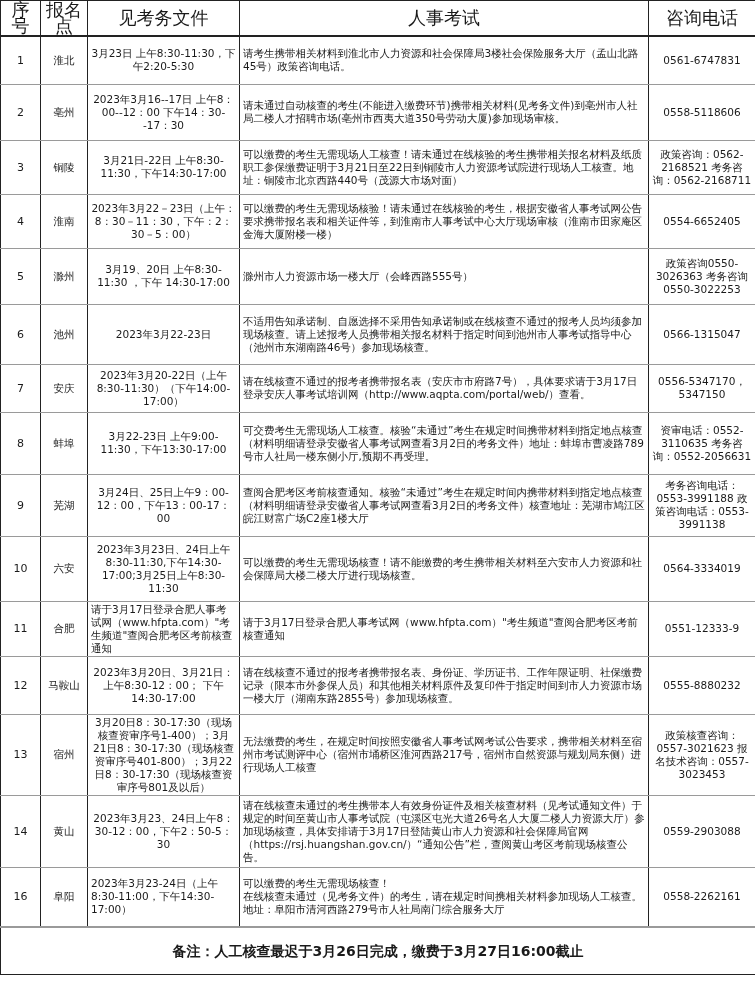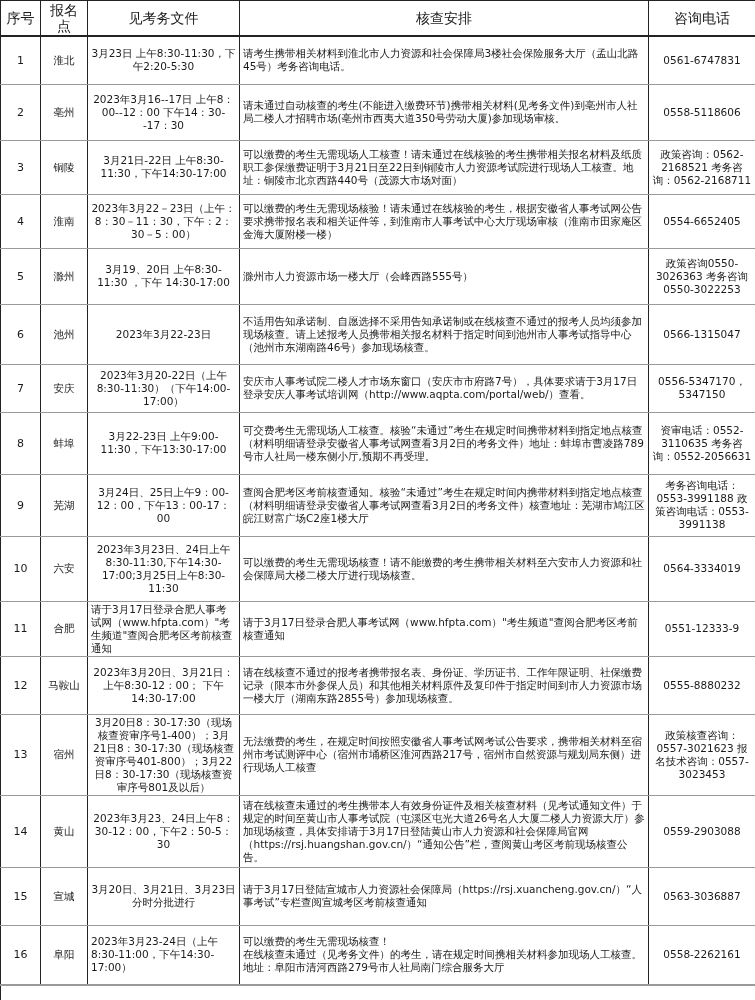--- a/index.html
+++ b/index.html
@@ -1,19 +1,19 @@
 <!DOCTYPE html>
 <html><head>
 <meta charset="utf-8">
 <style>
   html, body { margin: 0; padding: 0; background: #ffffff; }
   body { width: 755px; height: 1000px; overflow: hidden; font-family: "DejaVu Sans", "Liberation Sans", sans-serif; color: #1a1a1a; }
   table { border-collapse: collapse; width: 755px; table-layout: fixed; }
   td, th { border: 1px solid #222; font-size: 10.5px; line-height: 13px; padding: 1px 3px; vertical-align: middle; font-weight: normal; }
-  th { font-size: 14px; height: 28px; line-height: 16px; border-bottom: 2px solid #222; }
+  th { font-size: 18px; height: 28px; line-height: 16px; border-bottom: 2px solid #222; }
   .c { text-align: center; }
   .l { text-align: left; }
   .no { font-size: 11px; }
   tr.row td { border-top-color: #9a9a9a; border-bottom-color: #9a9a9a; }
   tr.row td { border-left-color: #222; border-right-color: #222; }
   .note td { height: 44px; font-size: 14px; font-weight: bold; text-align: center; border-top: 2px solid #9a9a9a; }
 </style>
 </head>
 <body>
 
@@ -23,30 +23,30 @@
     <col style="width:47px">
     <col style="width:152px">
     <col style="width:409px">
     <col style="width:107px">
   </colgroup>
   <thead>
     <tr>
       <th class="c">序号</th>
       <th class="c">报名点</th>
       <th class="c">见考务文件</th>
-      <th class="c">核查安排</th>
+      <th class="c">人事考试</th>
       <th class="c">咨询电话</th>
     </tr>
   </thead>
   <tbody>
     <tr class="row" style="height:48px">
       <td class="c no">1</td>
       <td class="c">淮北</td>
       <td class="c">3月23日 上午8:30-11:30，下午2:20-5:30</td>
-      <td class="l">请考生携带相关材料到淮北市人力资源和社会保障局3楼社会保险服务大厅（孟山北路45号）考务咨询电话。</td>
+      <td class="l">请考生携带相关材料到淮北市人力资源和社会保障局3楼社会保险服务大厅（孟山北路45号）政策咨询电话。</td>
       <td class="c">0561-6747831</td>
     </tr>
     <tr class="row" style="height:56px">
       <td class="c no">2</td>
       <td class="c">亳州</td>
       <td class="c">2023年3月16--17日 上午8：00--12：00 下午14：30--17：30</td>
       <td class="l">请未通过自动核查的考生(不能进入缴费环节)携带相关材料(见考务文件)到亳州市人社局二楼人才招聘市场(亳州市西夷大道350号劳动大厦)参加现场审核。</td>
       <td class="c">0558-5118606</td>
     </tr>
     <tr class="row" style="height:54px">
@@ -74,21 +74,21 @@
       <td class="c no">6</td>
       <td class="c">池州</td>
       <td class="c">2023年3月22-23日</td>
       <td class="l">不适用告知承诺制、自愿选择不采用告知承诺制或在线核查不通过的报考人员均须参加现场核查。请上述报考人员携带相关报名材料于指定时间到池州市人事考试指导中心（池州市东湖南路46号）参加现场核查。</td>
       <td class="c">0566-1315047</td>
     </tr>
     <tr class="row" style="height:48px">
       <td class="c no">7</td>
       <td class="c">安庆</td>
       <td class="c">2023年3月20-22日（上午8:30-11:30）（下午14:00-17:00）</td>
-      <td class="l">安庆市人事考试院二楼人才市场东窗口（安庆市市府路7号），具体要求请于3月17日登录安庆人事考试培训网（http://www.aqpta.com/portal/web/）查看。</td>
+      <td class="l">请在线核查不通过的报考者携带报名表（安庆市市府路7号），具体要求请于3月17日登录安庆人事考试培训网（http://www.aqpta.com/portal/web/）查看。</td>
       <td class="c">0556-5347170，5347150</td>
     </tr>
     <tr class="row" style="height:62px">
       <td class="c no">8</td>
       <td class="c">蚌埠</td>
       <td class="c">3月22-23日 上午9:00-11:30，下午13:30-17:00</td>
       <td class="l">可交费考生无需现场人工核查。核验“未通过”考生在规定时间携带材料到指定地点核查（材料明细请登录安徽省人事考试网查看3月2日的考务文件）地址：蚌埠市曹凌路789号市人社局一楼东侧小厅,预期不再受理。</td>
       <td class="c">资审电话：0552-3110635 考务咨询：0552-2056631</td>
     </tr>
     <tr class="row" style="height:62px">
@@ -126,27 +126,20 @@
       <td class="l">无法缴费的考生，在规定时间按照安徽省人事考试网考试公告要求，携带相关材料至宿州市考试测评中心（宿州市埇桥区淮河西路217号，宿州市自然资源与规划局东侧）进行现场人工核查</td>
       <td class="c">政策核查咨询：0557-3021623 报名技术咨询：0557-3023453</td>
     </tr>
     <tr class="row" style="height:72px">
       <td class="c no">14</td>
       <td class="c">黄山</td>
       <td class="c">2023年3月23、24日上午8：30-12：00，下午2：50-5：30</td>
       <td class="l">请在线核查未通过的考生携带本人有效身份证件及相关核查材料（见考试通知文件）于规定的时间至黄山市人事考试院（屯溪区屯光大道26号名人大厦二楼人力资源大厅）参加现场核查，具体安排请于3月17日登陆黄山市人力资源和社会保障局官网（https://rsj.huangshan.gov.cn/）“通知公告”栏，查阅黄山考区考前现场核查公告。</td>
       <td class="c">0559-2903088</td>
     </tr>
-    <tr class="row" style="height:58px">
-      <td class="c no">15</td>
-      <td class="c">宣城</td>
-      <td class="c">3月20日、3月21日、3月23日分时分批进行</td>
-      <td class="l">请于3月17日登陆宣城市人力资源社会保障局（https://rsj.xuancheng.gov.cn/）“人事考试”专栏查阅宣城考区考前核查通知</td>
-      <td class="c">0563-3036887</td>
-    </tr>
     <tr class="row" style="height:60px">
       <td class="c no">16</td>
       <td class="c">阜阳</td>
       <td class="l">2023年3月23-24日（上午8:30-11:00，下午14:30-17:00）</td>
       <td class="l" style="white-space:pre-line">可以缴费的考生无需现场核查！
 在线核查未通过（见考务文件）的考生，请在规定时间携相关材料参加现场人工核查。
 地址：阜阳市清河西路279号市人社局南门综合服务大厅</td>
       <td class="c">0558-2262161</td>
     </tr>
     <tr class="note">

